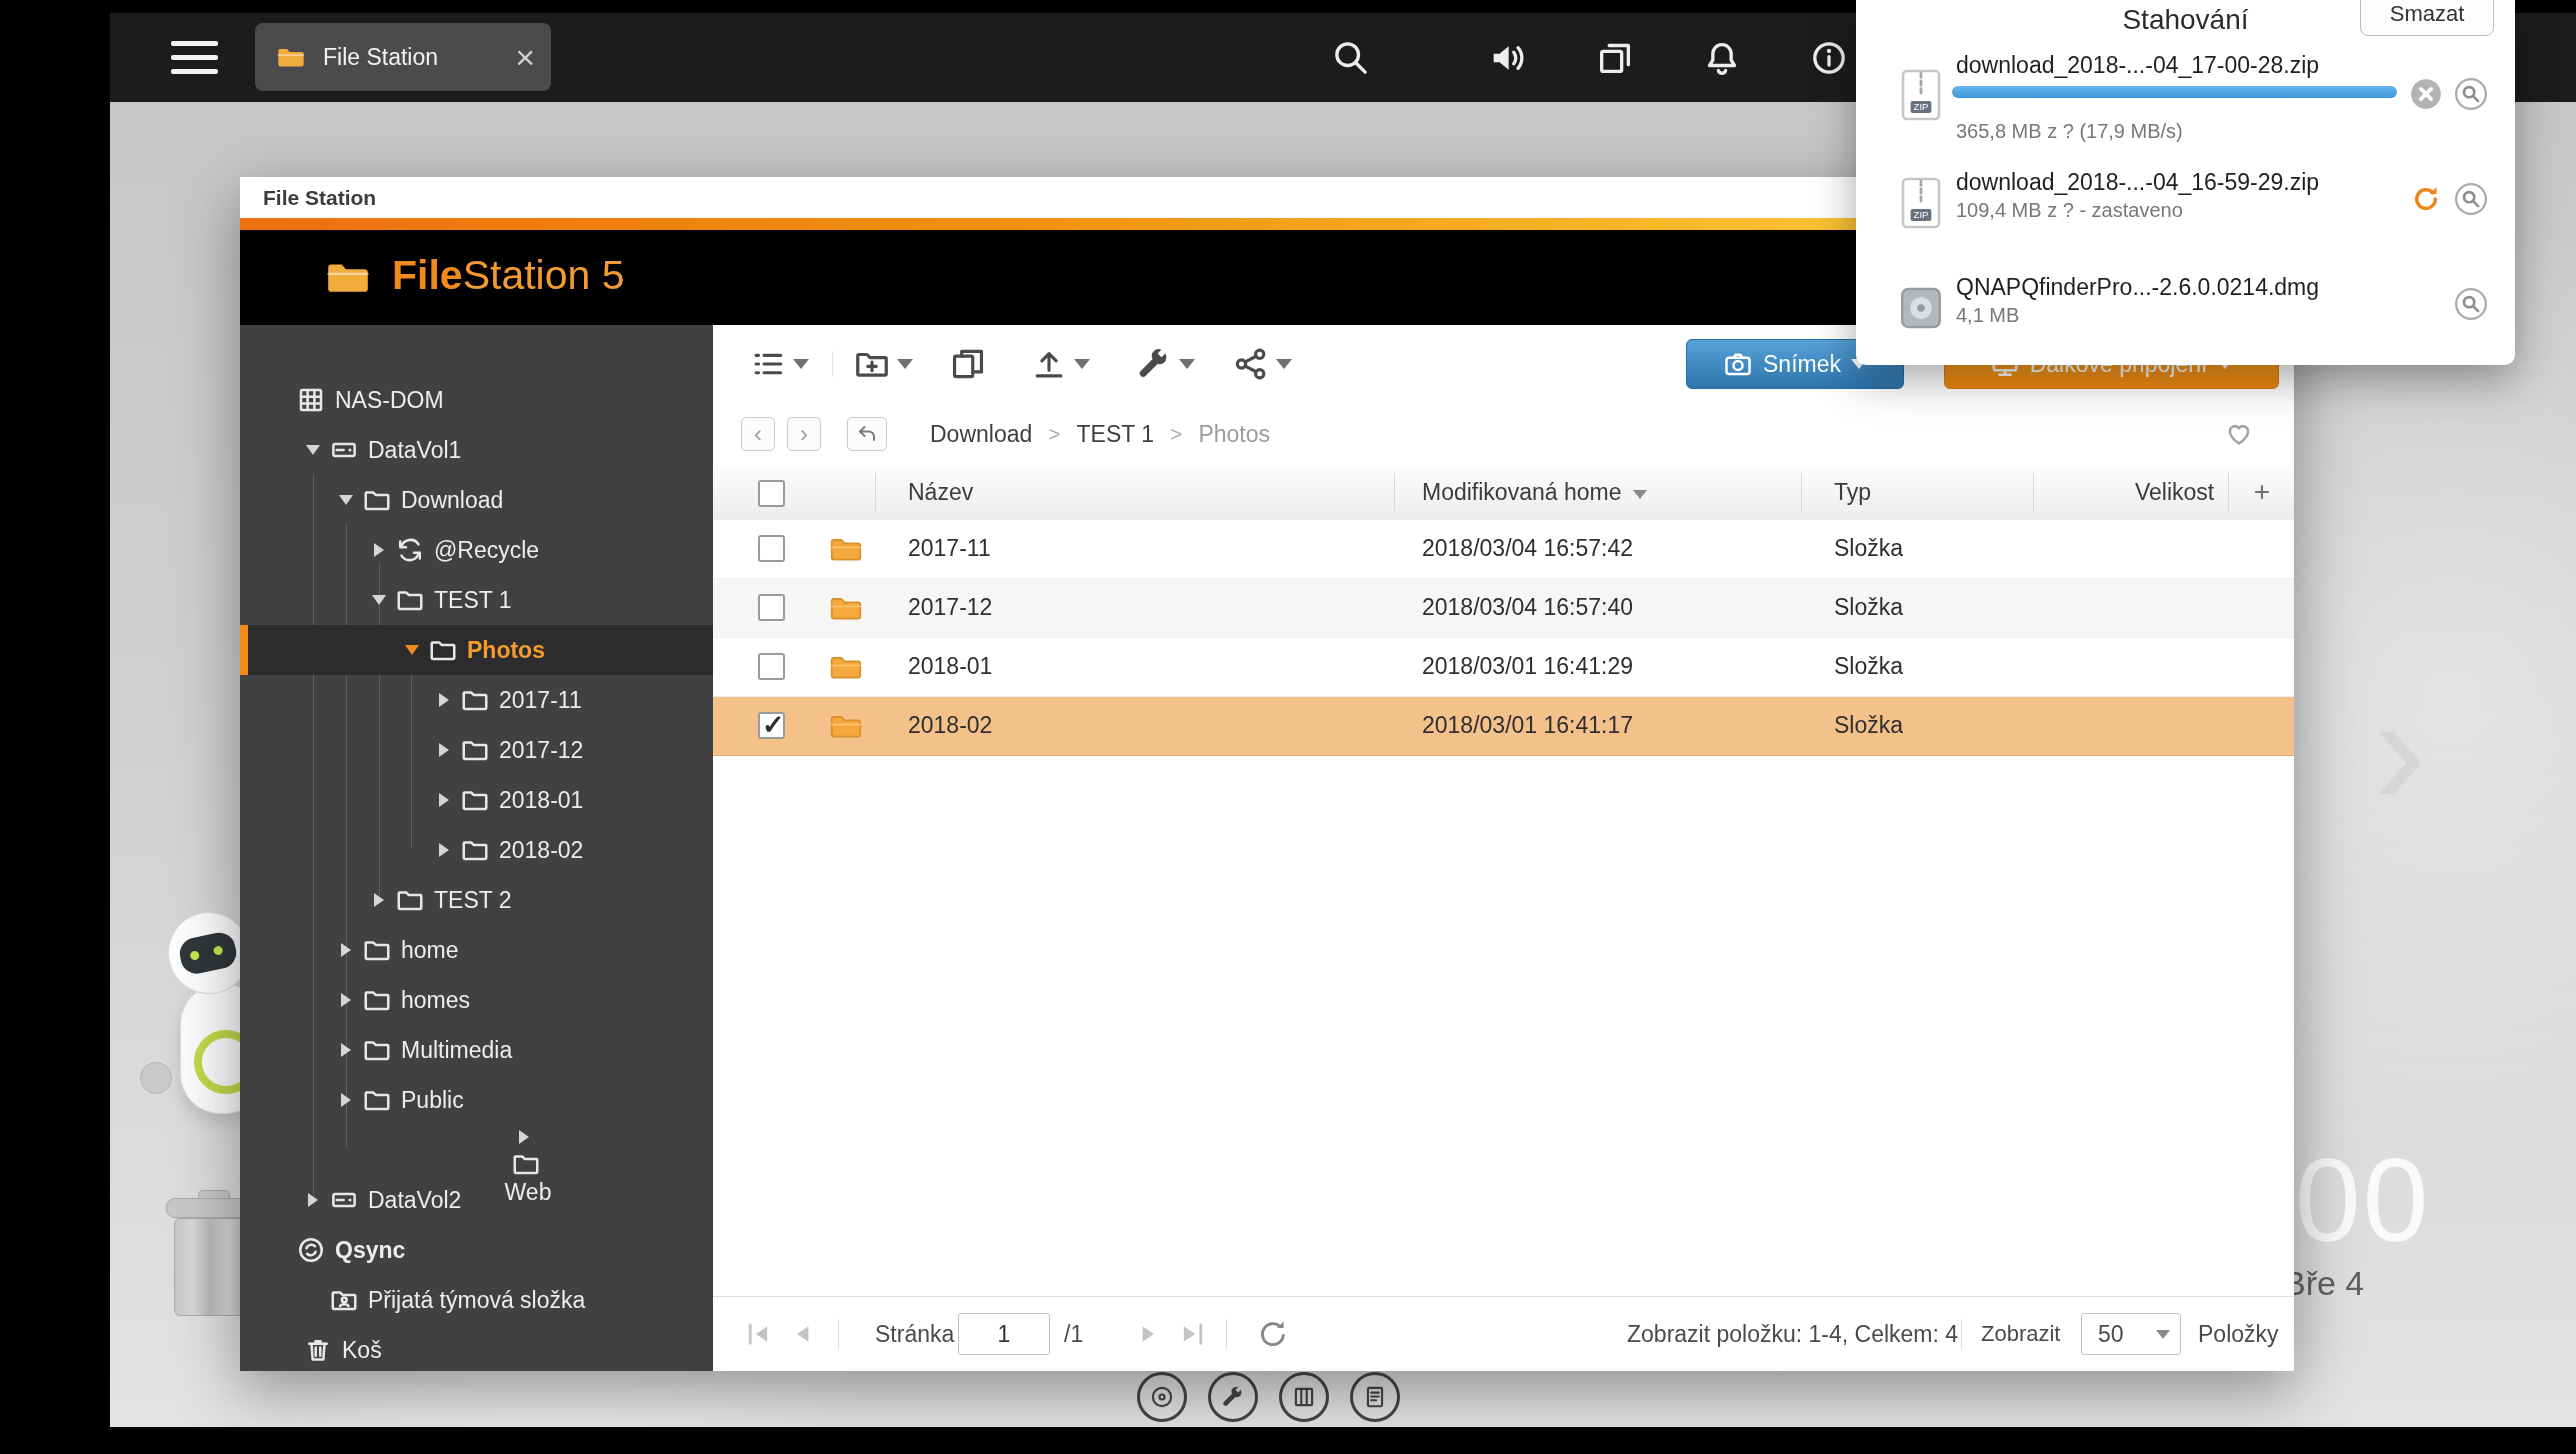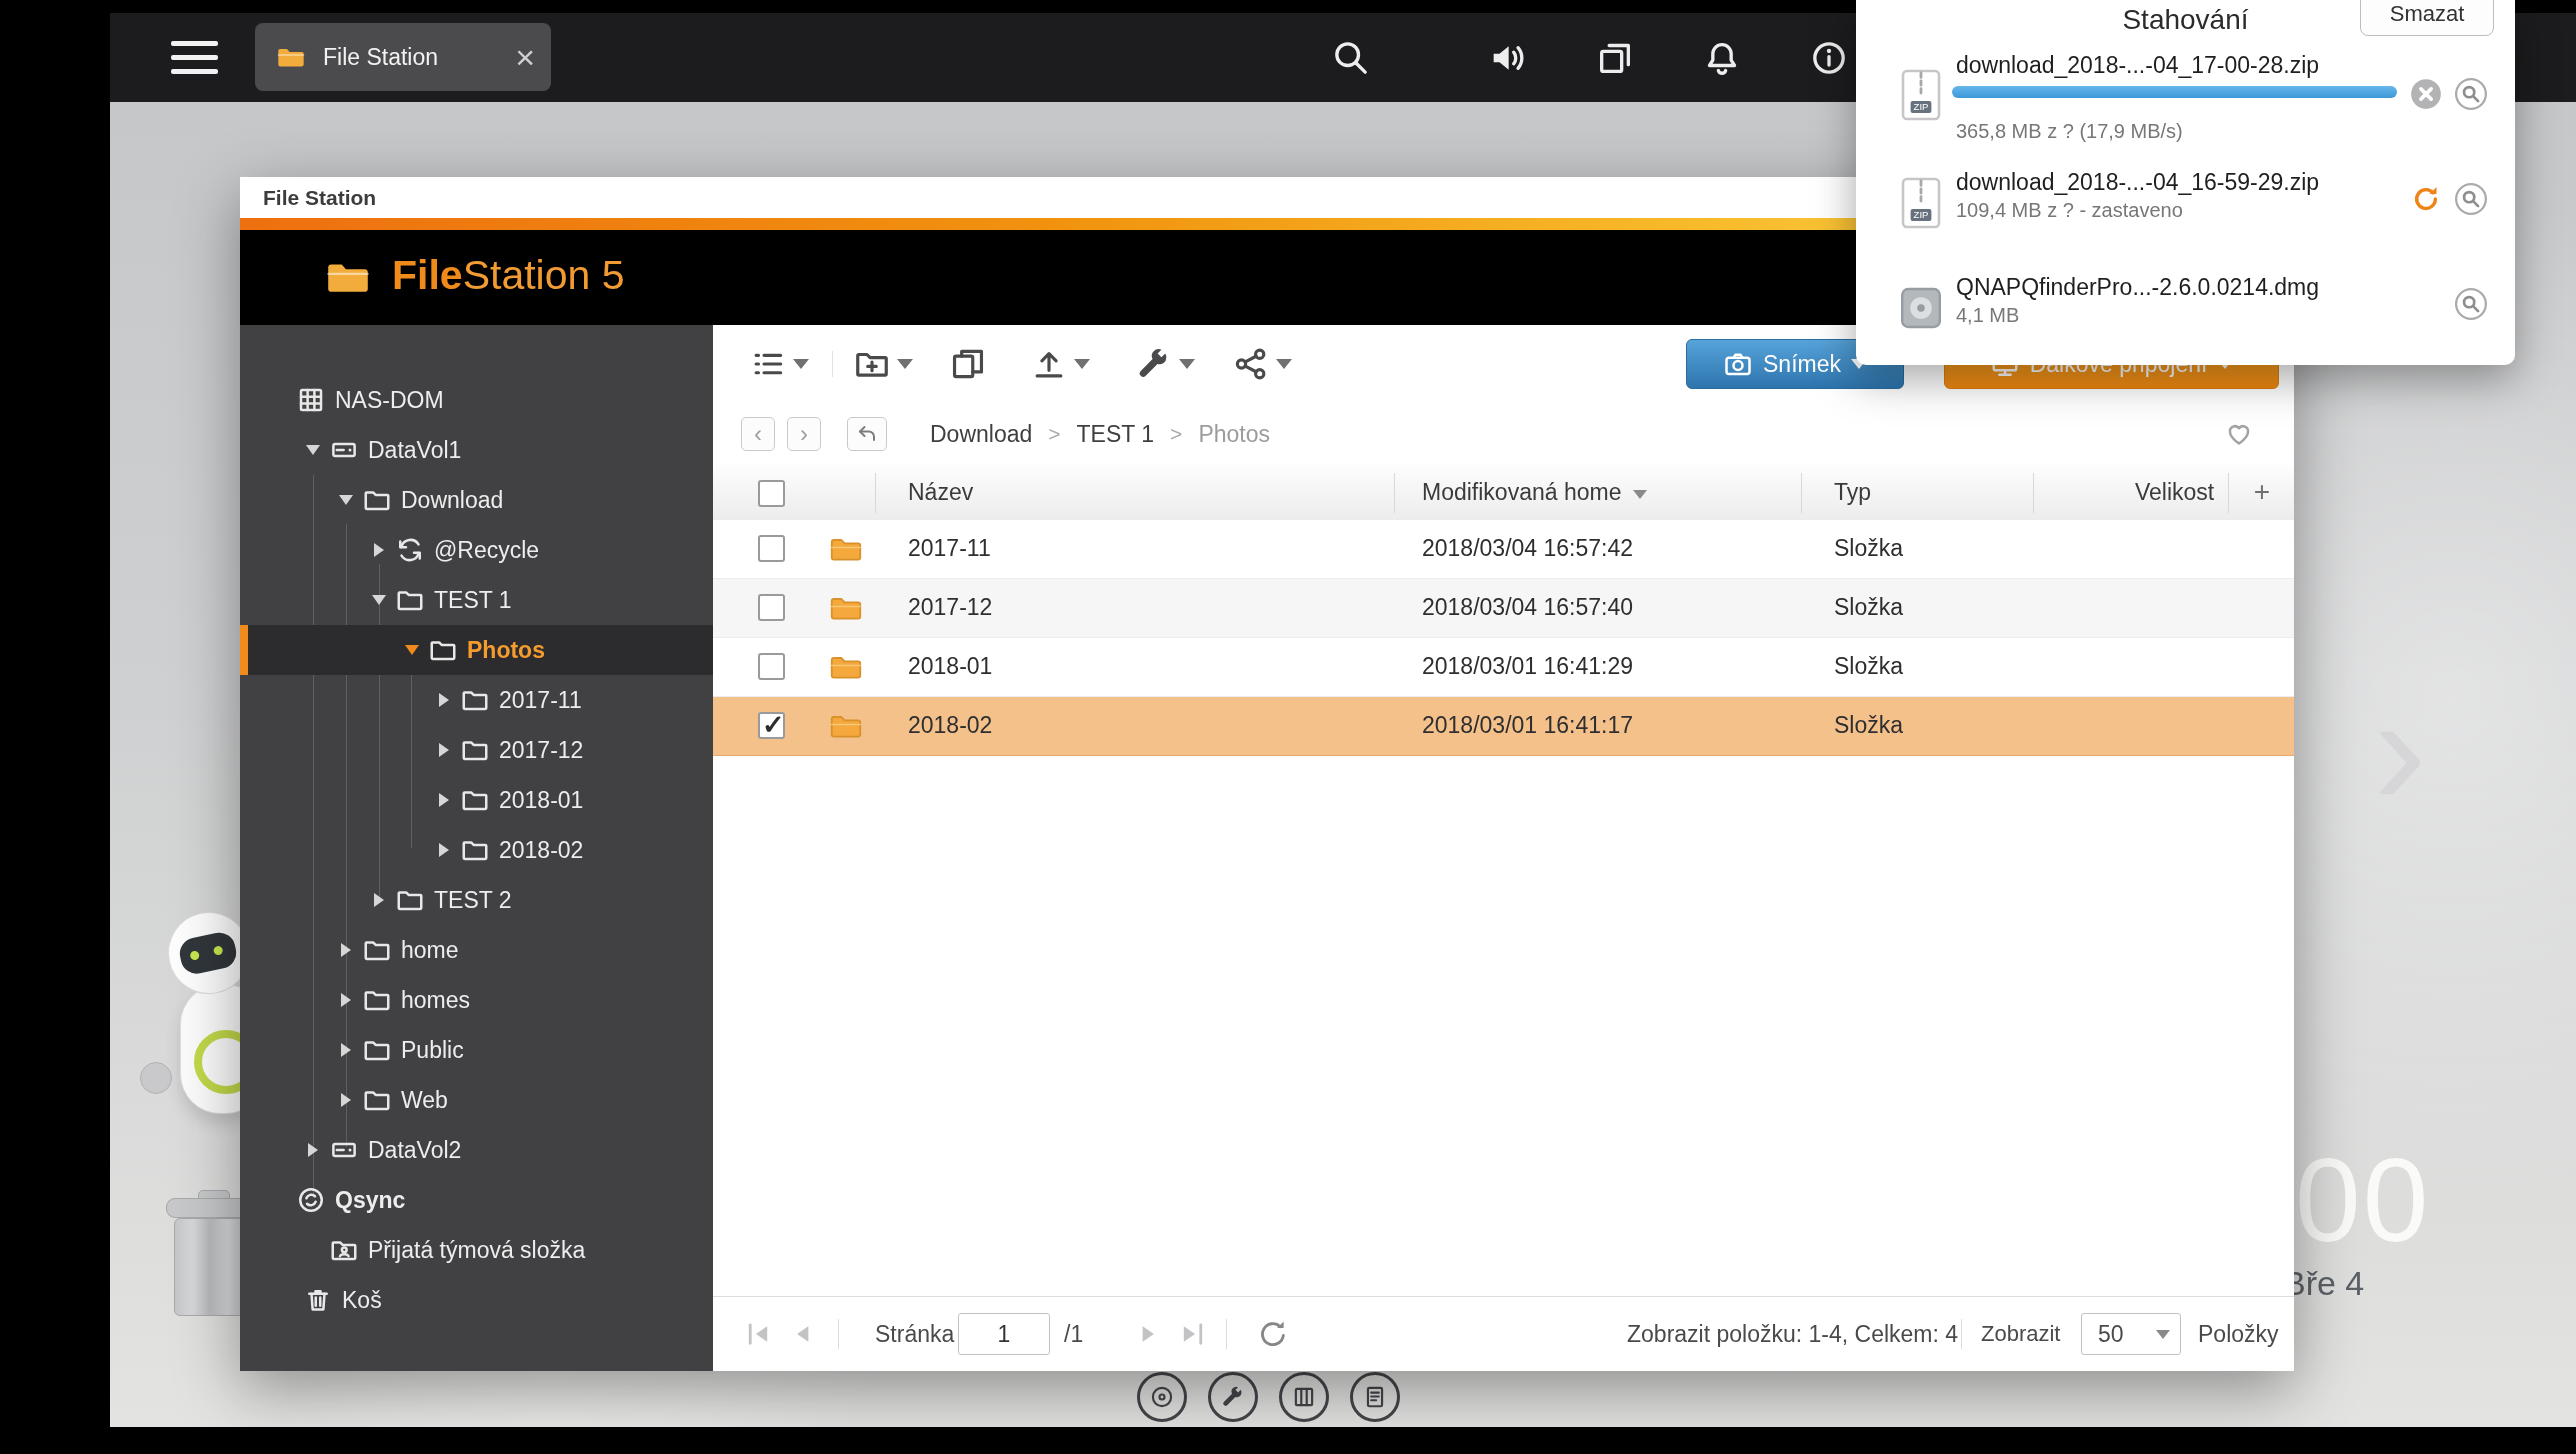--- a/index.html
+++ b/index.html
@@ -386,23 +386,32 @@
               </svg></span>
             <span class="tlabel">homes</span>
           </div>
           <div class="trow" style="padding-left: 94px;">
             <span class="arwrap">
               <span class="tri-r"></span>
             </span>
             <span class="tree-ic"><svg viewBox="0 0 24 24" fill="none" stroke="currentColor" stroke-width="2" stroke-linecap="round" stroke-linejoin="round">
                 <path d="M3 8.2V6.6c0-.4.3-.7.7-.7h5.2l2 2h9.4c.4 0 .7.3.7.7v9.8c0 .4-.3.7-.7.7H3.7c-.4 0-.7-.3-.7-.7z"></path>
               </svg></span>
+            <span class="tlabel">Multimedia</span>
+          </div>
+          <div class="trow" style="padding-left: 94px;">
+            <span class="arwrap">
+              <span class="tri-r"></span>
+            </span>
+            <span class="tree-ic"><svg viewBox="0 0 24 24" fill="none" stroke="currentColor" stroke-width="2" stroke-linecap="round" stroke-linejoin="round">
+                <path d="M3 8.2V6.6c0-.4.3-.7.7-.7h5.2l2 2h9.4c.4 0 .7.3.7.7v9.8c0 .4-.3.7-.7.7H3.7c-.4 0-.7-.3-.7-.7z"></path>
+              </svg></span>
             <span class="tlabel">Public</span>
           </div>
-          <div class="trow" style="padding-left: 94px;">
+          <div class="trow" style="padding-left: 94px; flex-direction: column;">
             <span class="arwrap">
               <span class="tri-r"></span>
             </span>
             <span class="tree-ic"><svg viewBox="0 0 24 24" fill="none" stroke="currentColor" stroke-width="2" stroke-linecap="round" stroke-linejoin="round">
                 <path d="M3 8.2V6.6c0-.4.3-.7.7-.7h5.2l2 2h9.4c.4 0 .7.3.7.7v9.8c0 .4-.3.7-.7.7H3.7c-.4 0-.7-.3-.7-.7z"></path>
               </svg></span>
             <span class="tlabel">Web</span>
           </div>
           <div class="trow" style="padding-left: 61px;">
             <span class="arwrap">

